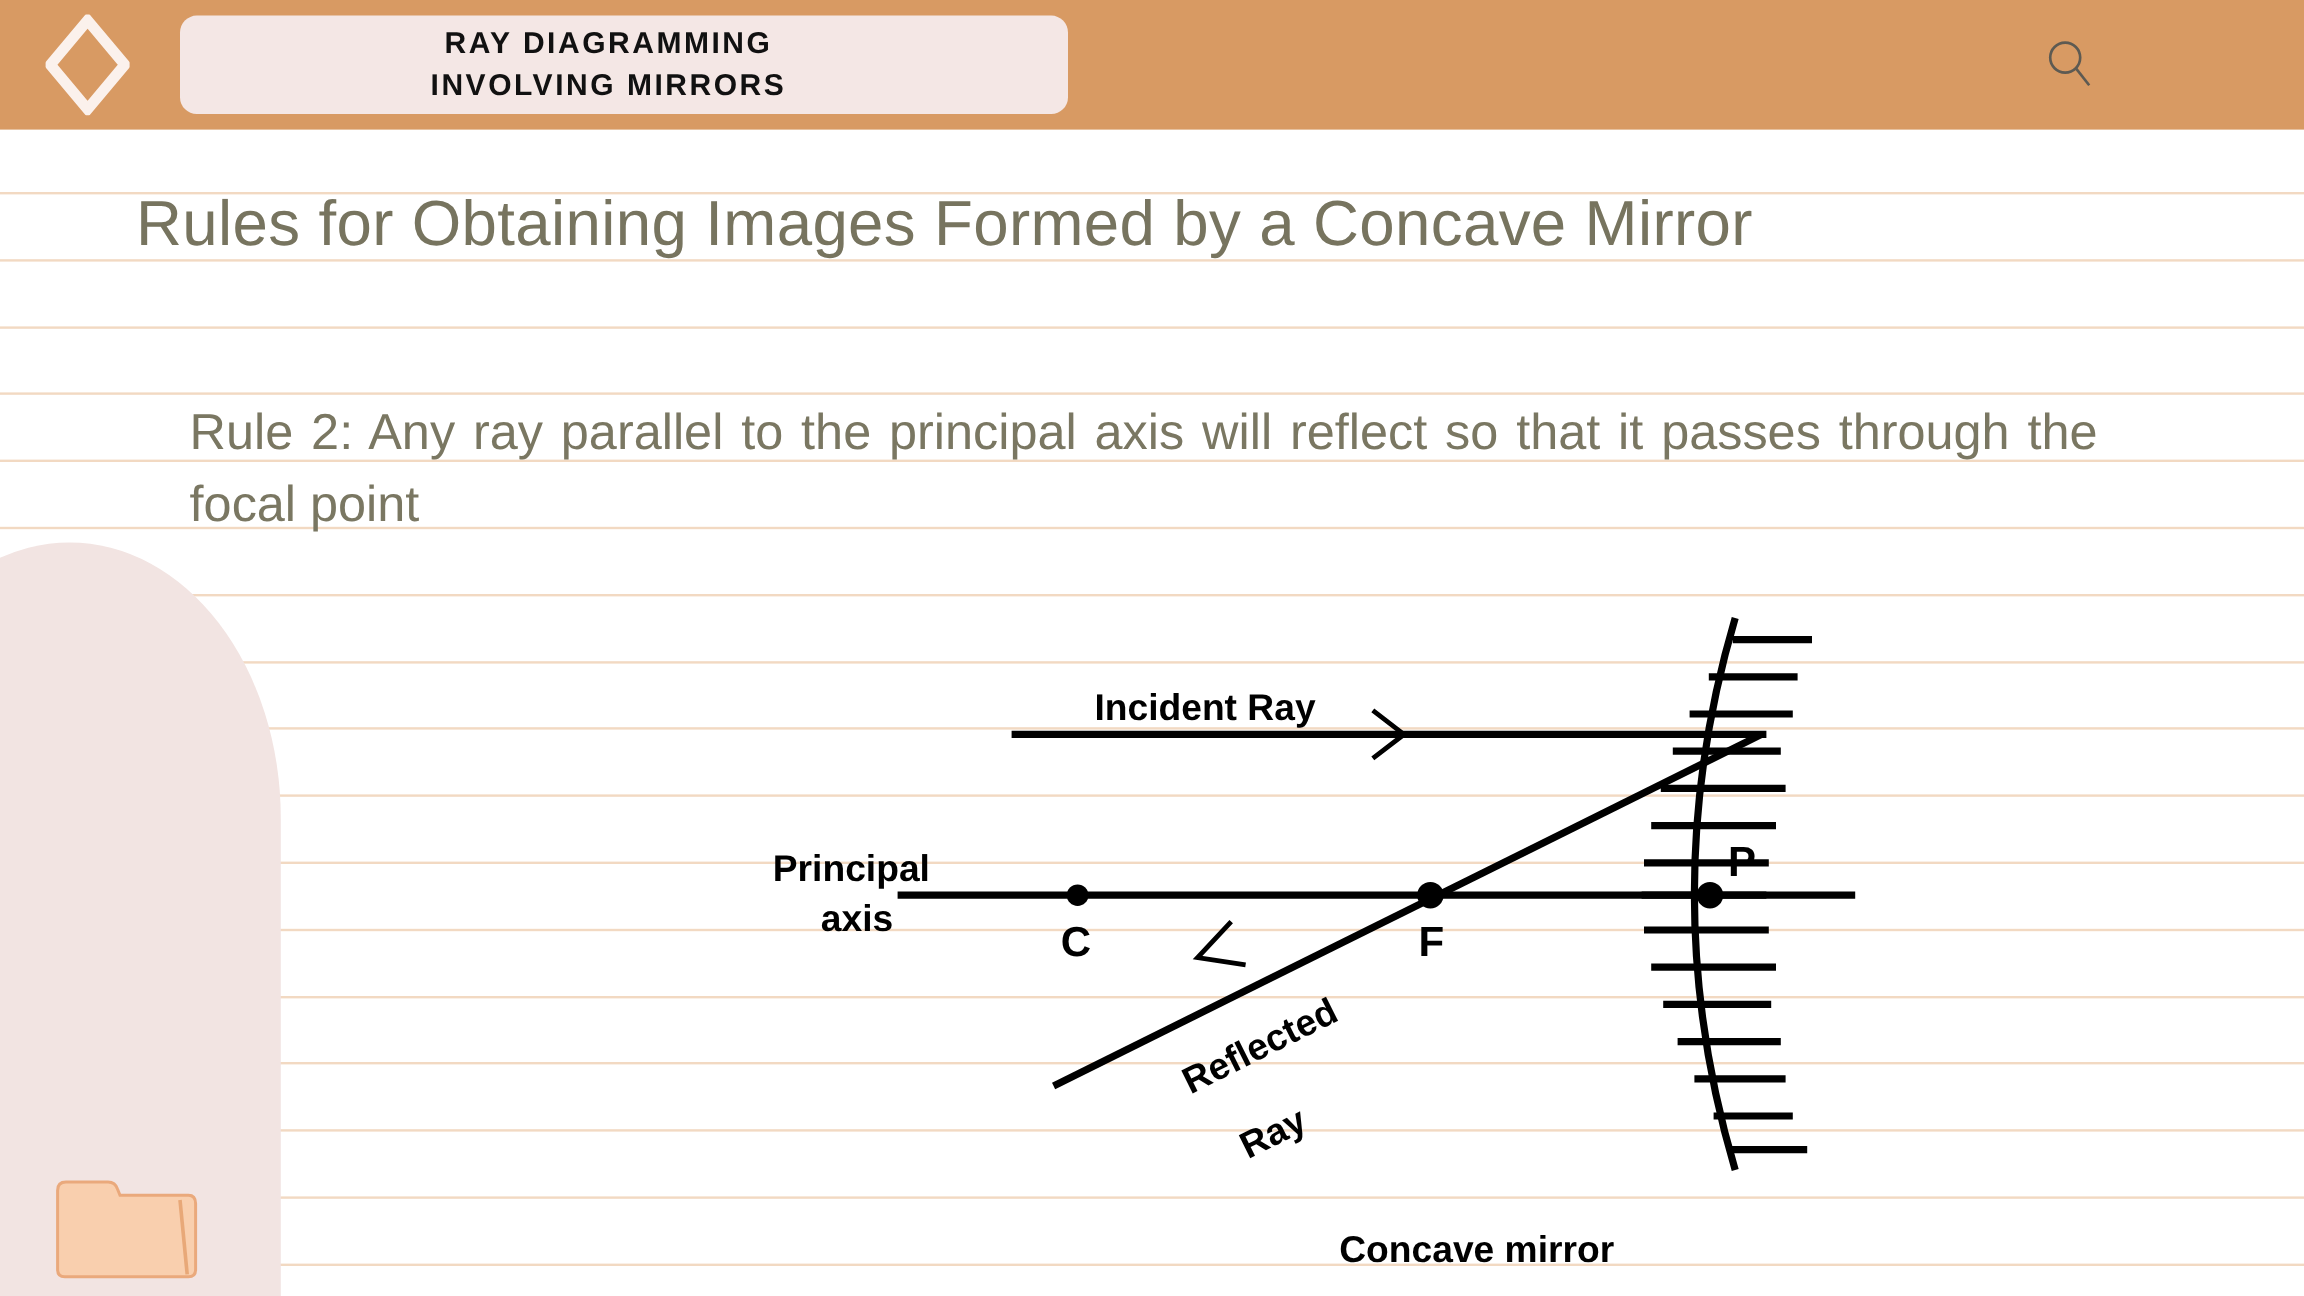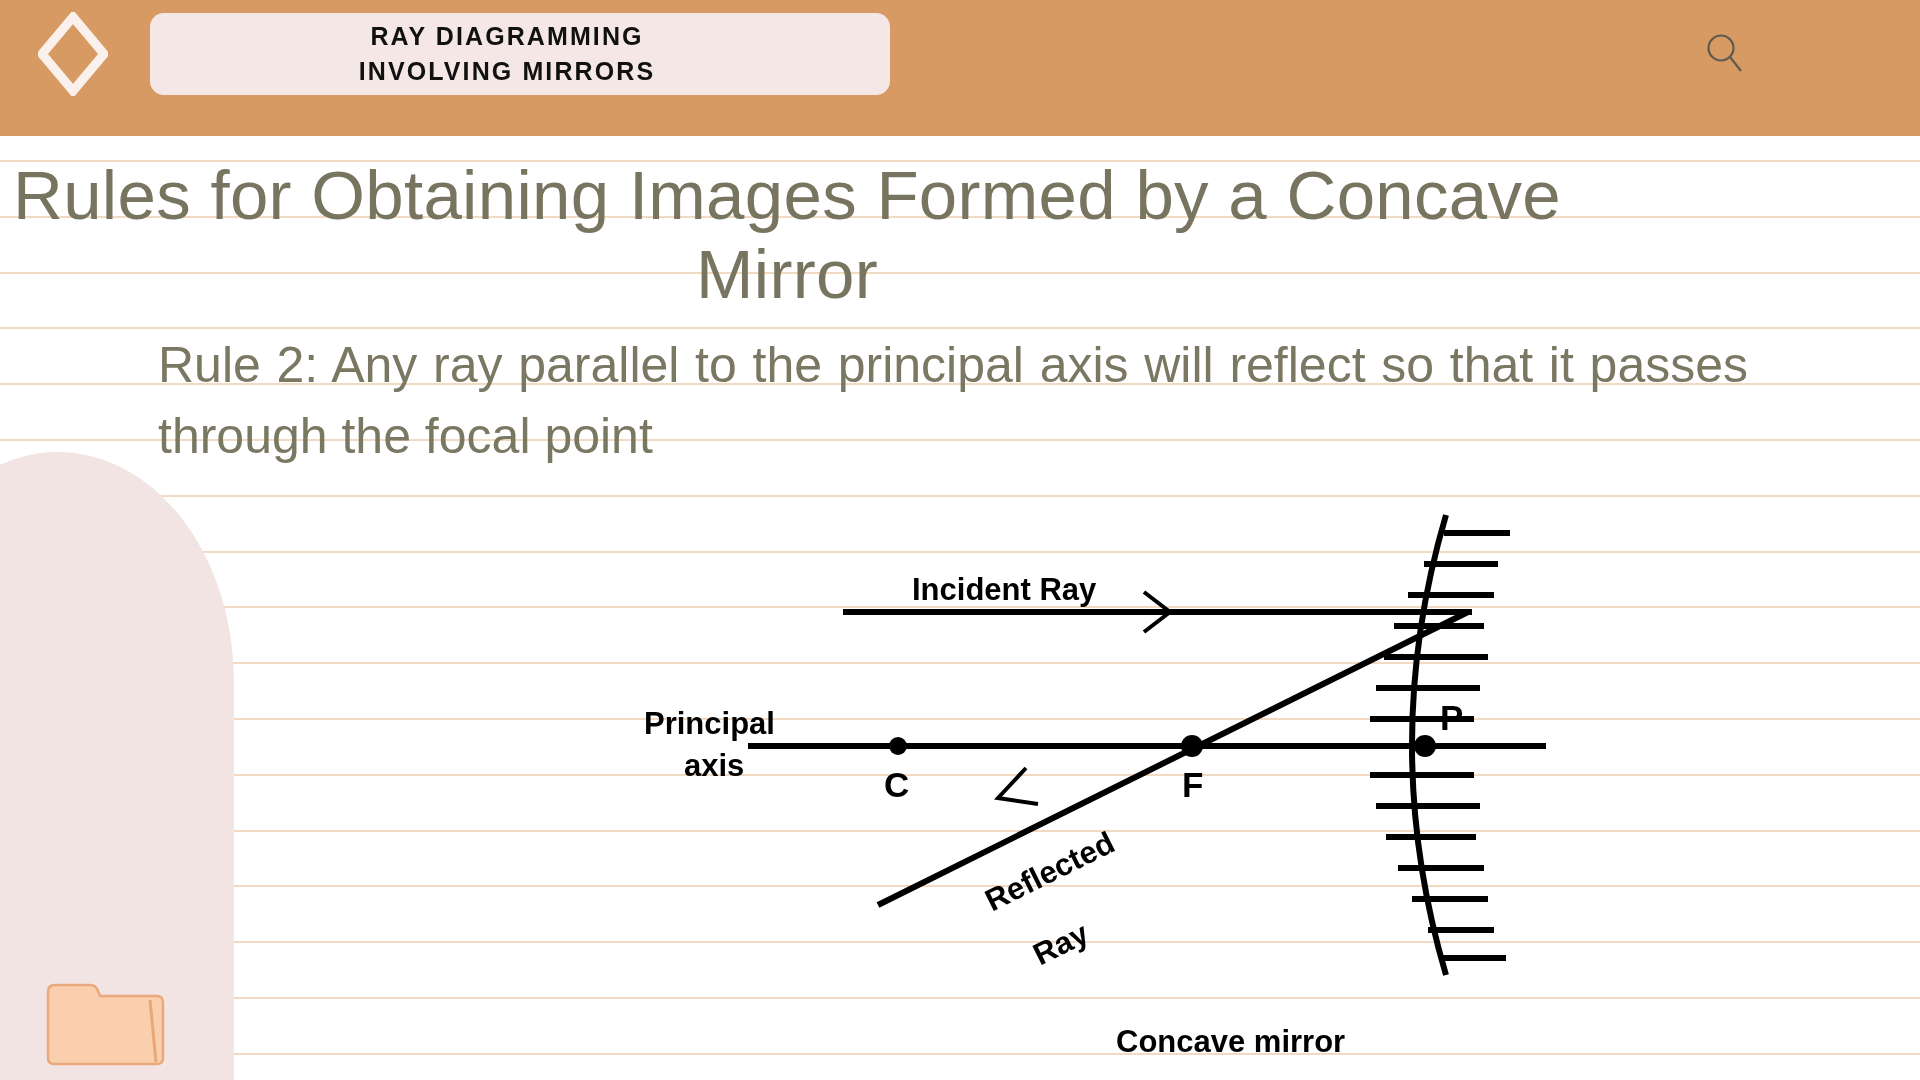--- a/index.html
+++ b/index.html
@@ -17,46 +17,46 @@
     position:absolute;left:-118px;top:452px;width:352px;height:628px;
     background:#f2e4e2;
     border-top-left-radius:176px 230px;
     border-top-right-radius:176px 230px;
   }
   
   #folder-icon{position:absolute;left:46px;top:982px;width:120px;height:84px;}
 
   
   #header-bar{
-    position:absolute;left:0;top:0;width:1920px;height:136px;
+    position:absolute;left:0;top:0;width:1920px;height:108px;
     background:#d89a63;
   }
   #logo-diamond{position:absolute;left:38px;top:12px;width:70px;height:84px;}
   #title-pill{
     position:absolute;left:150px;top:13px;width:740px;height:82px;
     background:#f4e7e5;border-radius:14px;
     display:flex;align-items:center;justify-content:center;
   }
   #header-title{
     font-size:25px;font-weight:bold;color:#111111;
     letter-spacing:2.1px;line-height:1.42;text-align:center;
     white-space:pre-line;margin-left:-26px;
   }
   #search-icon{position:absolute;right:176px;top:32px;width:40px;height:42px;}
 
   
   #page-title{
     position:absolute;left:0;top:156px;width:1574px;
     text-align:center;
-    font-size:69px;color:#77745f;letter-spacing:0.3px;
+    font-size:53px;color:#77745f;letter-spacing:0.3px;
     font-weight:400;
   }
   #rule-body{
     position:absolute;left:158px;top:330px;width:1590px;
-    font-size:50px;color:#7a7762;line-height:1.42;
+    font-size:42px;color:#7a7762;line-height:1.42;
     text-align:justify;text-align-last:left;font-weight:400;
   }
 
   
   #diagram{position:absolute;left:588px;top:480px;width:1320px;height:600px;}
   #diagram svg{display:block;}
   .dg-label{font-family:"Liberation Sans",sans-serif;font-weight:bold;fill:#000;}
 </style>
 </head>
 <body>

